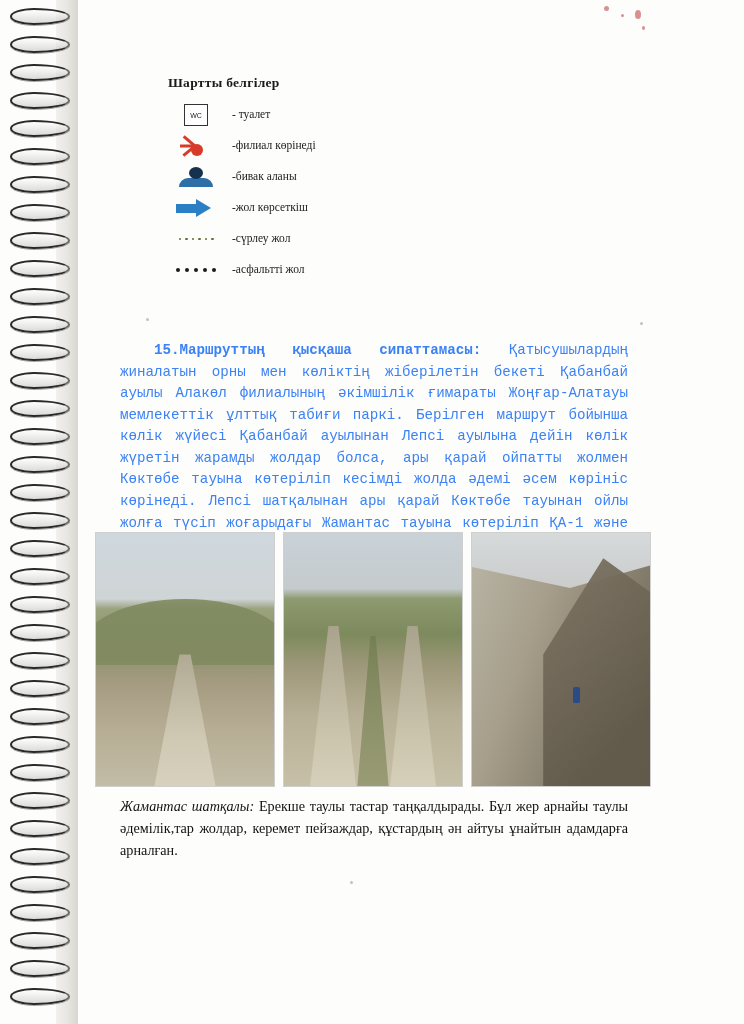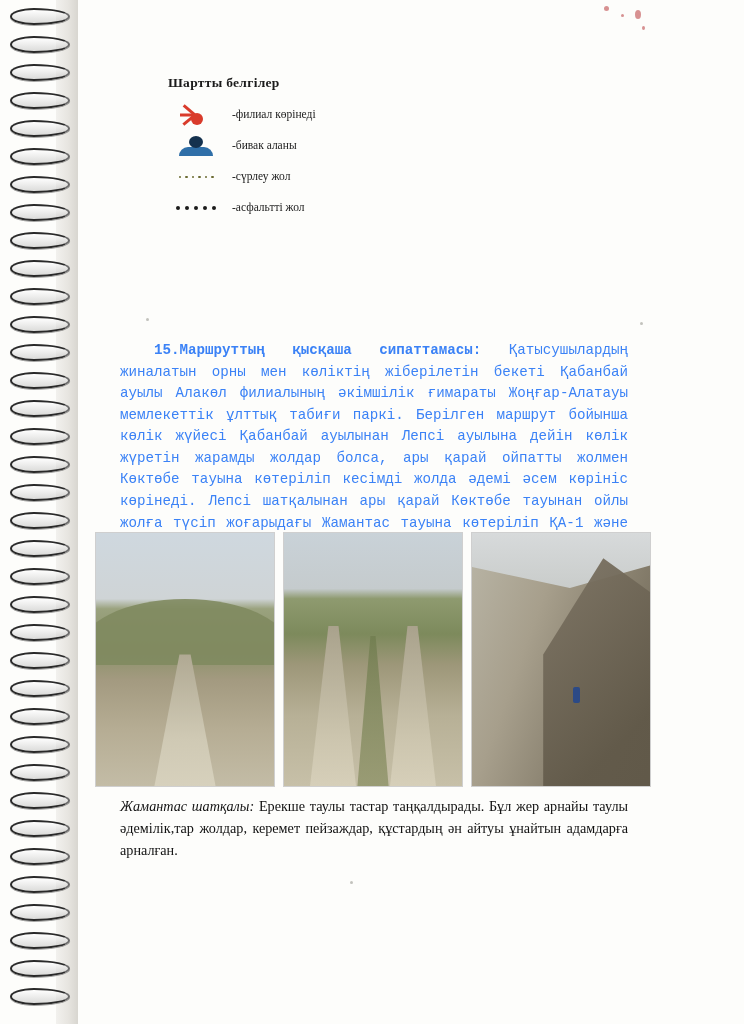--- a/index.html
+++ b/index.html
@@ -325,20 +325,26 @@
   <div class="speck" style="left:621px;top:14px;width:3px;height:3px;"></div>
   <div class="speck" style="left:635px;top:10px;width:6px;height:9px;"></div>
   <div class="speck" style="left:642px;top:26px;width:3px;height:4px;"></div>
   <div class="smudge" style="left:146px;top:318px;width:3px;height:3px;"></div>
   <div class="smudge" style="left:640px;top:322px;width:3px;height:3px;"></div>
   <div class="smudge" style="left:350px;top:881px;width:3px;height:3px;"></div>
 
   <div class="legend">
     <div class="legend-title">Шартты белгілер</div>
 
+    <div class="legend-row">
+      <div class="legend-sym">
+        <div class="sym-wc">WC</div>
+      </div>
+      <div class="legend-label">- туалет</div>
+    </div>
 
     <div class="legend-row">
       <div class="legend-sym">
         <div class="sym-office">
           <span class="ray" style="transform:rotate(180deg)"></span>
           <span class="ray" style="transform:rotate(220deg)"></span>
           <span class="ray" style="transform:rotate(140deg)"></span>
           <span class="dot"></span>
         </div>
       </div>
@@ -350,20 +356,29 @@
     <div class="legend-row">
       <div class="legend-sym">
         <div class="sym-camp">
           <span class="base"></span>
           <span class="top"></span>
         </div>
       </div>
       <div class="legend-label">-бивак аланы</div>
     </div>
 
+    <div class="legend-row">
+      <div class="legend-sym">
+        <div class="sym-arrow">
+          <span class="tail"></span>
+          <span class="head"></span>
+        </div>
+      </div>
+      <div class="legend-label">-жол көрсеткіш</div>
+    </div>
 
     <div class="legend-row">
       <div class="legend-sym">
         <div class="sym-dots-small">
             <i></i>
             <i></i>
             <i></i>
             <i></i>
             <i></i>
             <i></i>

